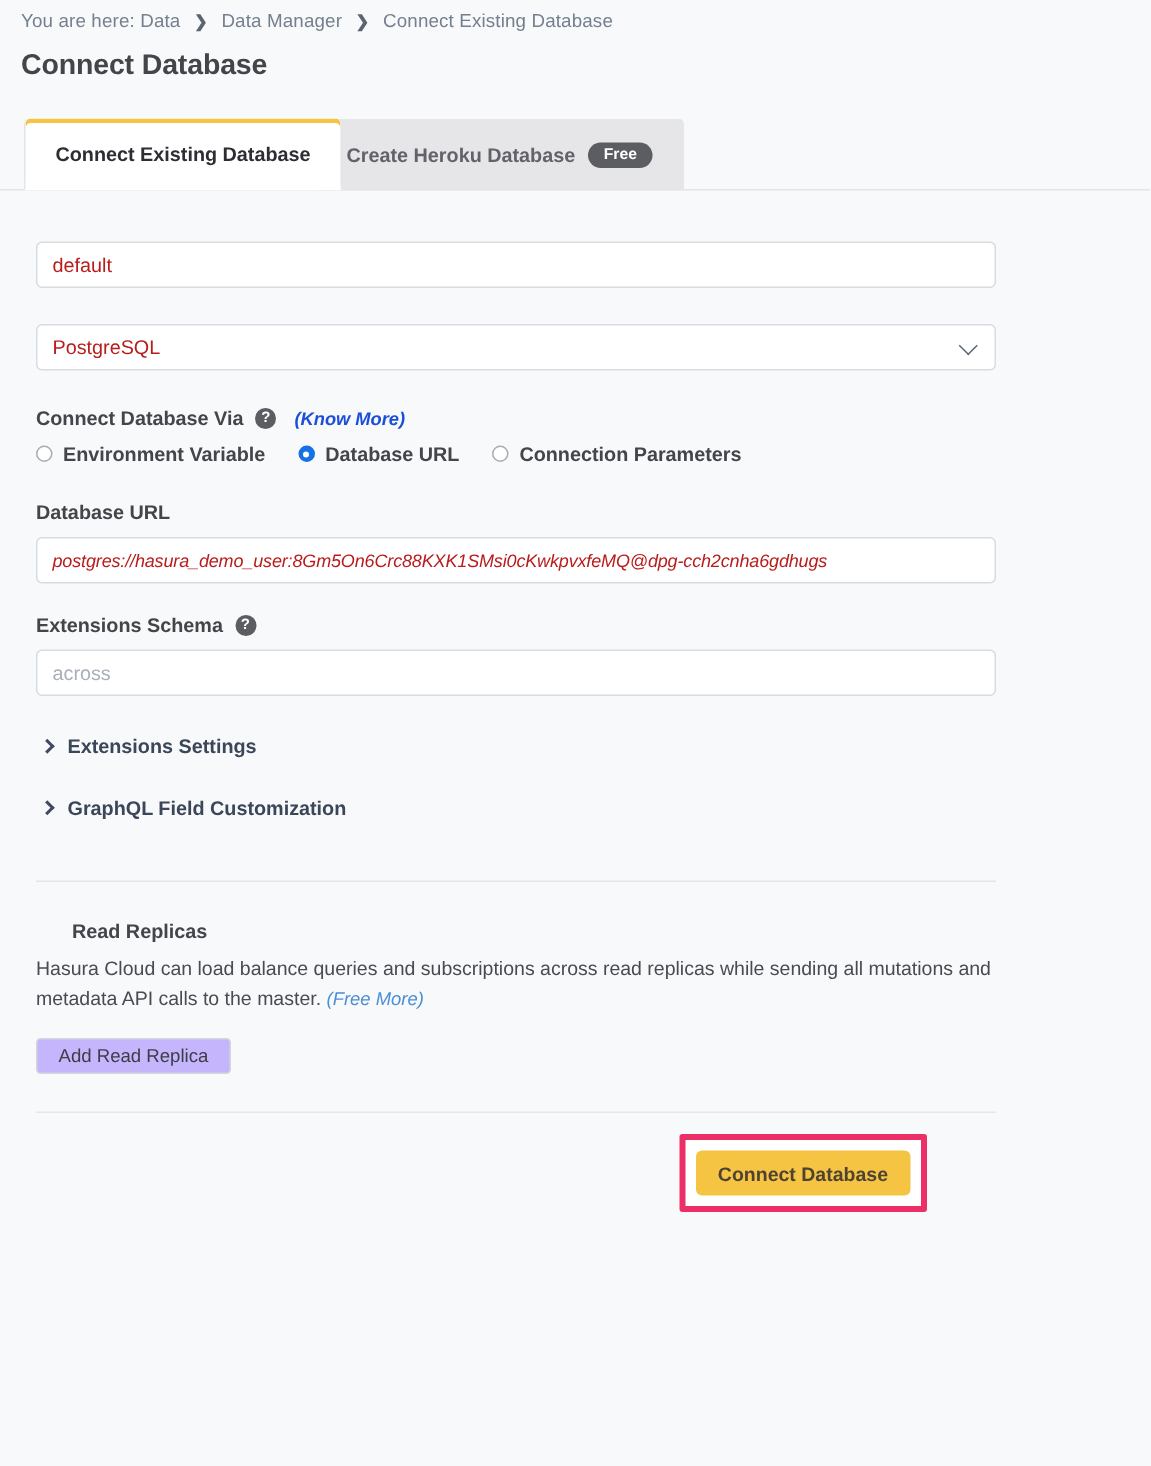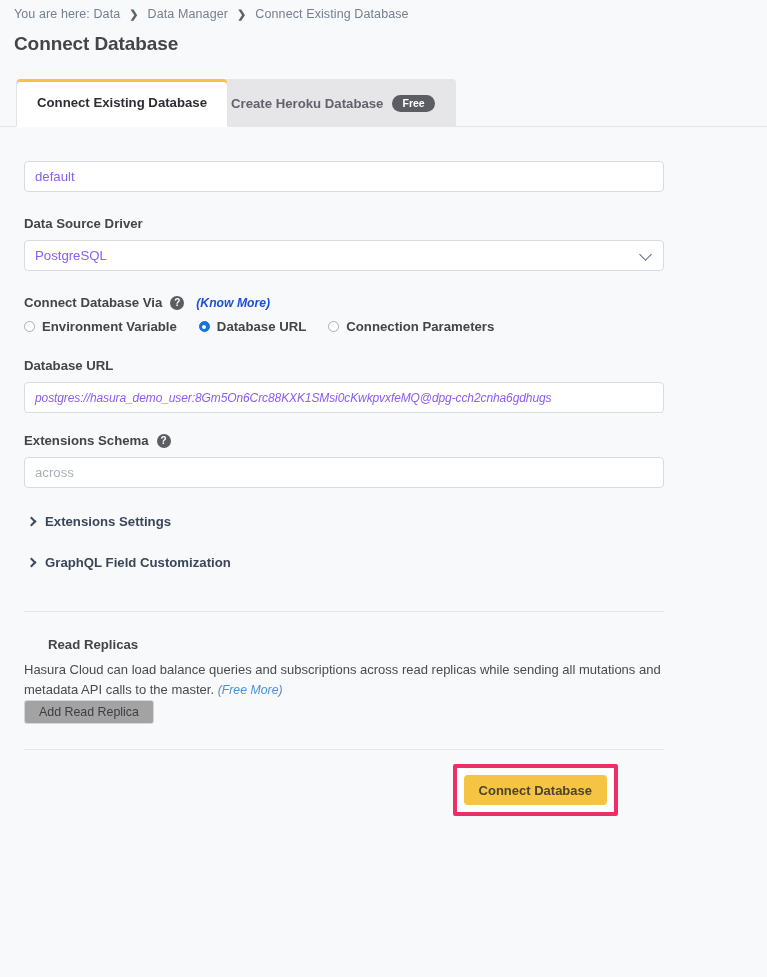--- a/index.html
+++ b/index.html
@@ -80,21 +80,21 @@
   .form { padding: 34px 0 0 24px; width: 690px; }
 
   .field-label {
     font-size: 13.2px; font-weight: bold; color: #44444a;
     margin: 0 0 9px 0; display: flex; align-items: center; gap: 8px;
   }
   .input {
     width: 640px; height: 31px;
     background: #ffffff;
     border: 1px solid #d8dbe0; border-radius: 4px;
-    font-size: 13.2px; color: #8b5cf6;
+    font-size: 13.2px; color: #b91c1c;
     padding: 0 10px;
     display: flex; align-items: center;
     overflow: hidden; white-space: nowrap;
     font-family: "Liberation Sans", sans-serif;
   }
   .input.placeholder { color: #a9afb8; }
   .input.url { font-size: 12px; letter-spacing: -.1px; font-style: italic; }
   .select-wrap { position: relative; width: 640px; }
   .chev-down {
     position: absolute; right: 14px; top: 50%;
@@ -154,22 +154,22 @@
   
   .section-title { font-size: 13.2px; font-weight: bold; color: #44444a; margin-bottom: 8px; padding-left: 24px; }
   .section-desc {
     font-size: 13px; color: #4a4a52; line-height: 20px;
     width: 648px;
   }
   .read-more { font-size: 12.3px; font-style: italic; color: #4b8fd4; cursor: pointer; }
   .btn-secondary {
     display: inline-flex; align-items: center; justify-content: center;
     height: 24px; padding: 0 14px;
-    background: #a3a3a3; border: 1px solid #d3d6db; border-radius: 3px;
-    font-size: 12.4px; color: #3d3d44; cursor: pointer; margin-top: 0;
+    background: #c4b5fd; border: 1px solid #d3d6db; border-radius: 3px;
+    font-size: 12.4px; color: #3d3d44; cursor: pointer; margin-top: 16px;
   }
 
   
   .footer { position: relative; width: 690px; height: 80px; }
   .highlight-box {
     position: absolute; right: 96px; top: 14px;
     border: 4px solid #ec2f66;
     background: #ffffff;
     padding: 7px;
     border-radius: 2px;
@@ -212,23 +212,20 @@
 
   <div class="content">
     <div class="form">
 
       
       <div class="input">default</div>
 
       <div class="gap-a"></div>
 
       
-      <div class="field-label">
-        <span>Data Source Driver</span>
-      </div>
       <div class="select-wrap">
         <div class="input">PostgreSQL</div>
         <span class="chev-down"></span>
       </div>
 
       <div class="gap-a"></div>
 
       
       <div class="field-label">
         <span>Connect Database Via</span>

